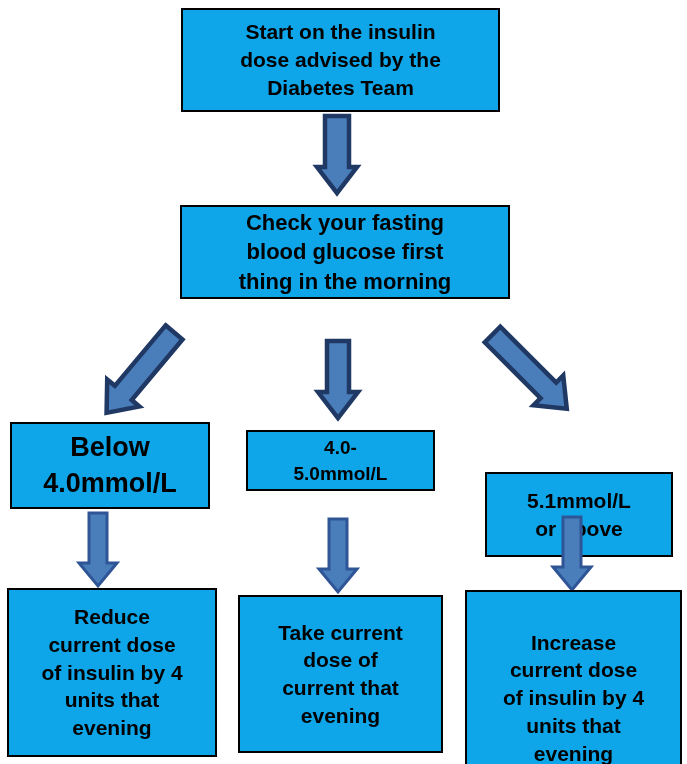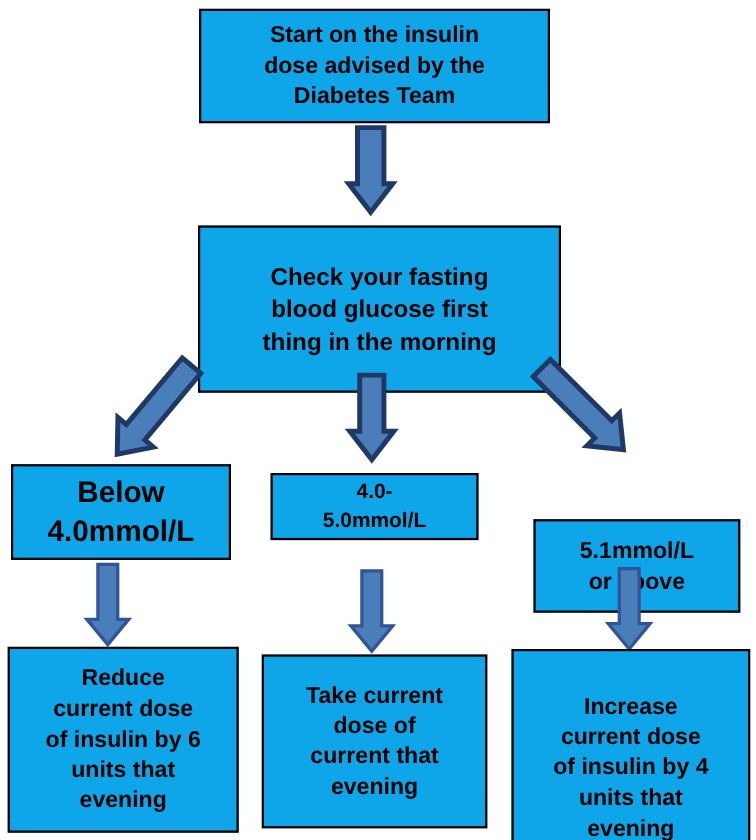--- a/index.html
+++ b/index.html
@@ -23,21 +23,21 @@
     display: flex;
     align-items: center;
     justify-content: center;
     text-align: center;
     font-weight: bold;
     color: var(--text-color, #000);
     white-space: pre-line;
     line-height: 1.32;
   }
   .box-start    { left:181px; top:8px;   width:319px; height:104px; font-size:21px; }
-  .box-check    { left:180px; top:205px; width:330px; height:152px; font-size:22px; }
+  .box-check    { left:180px; top:205px; width:330px; height:94px; font-size:22px; }
   .box-below4   { left:10px;  top:422px; width:200px; height:87px;  font-size:27px; }
   .box-mid45    { left:246px; top:430px; width:189px; height:61px;  font-size:19px; }
   .box-above51  { left:485px; top:428px; width:188px; height:85px;  font-size:21px;margin-top:44px; }
   .box-reduce   { left:7px;   top:588px; width:210px; height:169px; font-size:21px; }
   .box-take     { left:238px; top:595px; width:205px; height:158px; font-size:21px; }
   .box-increase { left:465px; top:590px; width:217px; height:216px; font-size:21px; }
 
   .arrow { position: absolute; overflow: visible; }
   .arrow polygon {
     fill: var(--arrow-fill, #4a7ebb);
@@ -98,21 +98,21 @@
   <svg class="arrow small arr-a4" width="44" height="78" viewBox="0 0 44 78">
     <polygon points="13,2 31,2 31,52 41,52 22,75 3,52 13,52"></polygon>
   </svg>
 
   <svg class="arrow small arr-a5" width="44" height="78" viewBox="0 0 44 78">
     <polygon points="13,2 31,2 31,52 41,52 22,75 3,52 13,52"></polygon>
   </svg>
 
   <div class="box box-reduce">Reduce
 current dose
-of insulin by 6
+of insulin by 4
 units that
 evening</div>
 
   <div class="box box-take">Take current
 dose of
 current that
 evening</div>
 
   <div class="box box-increase">Increase
 current dose

